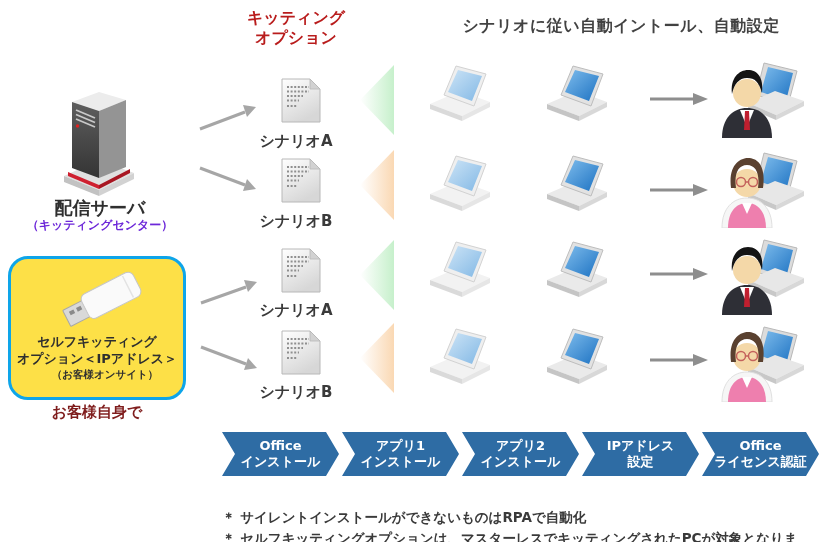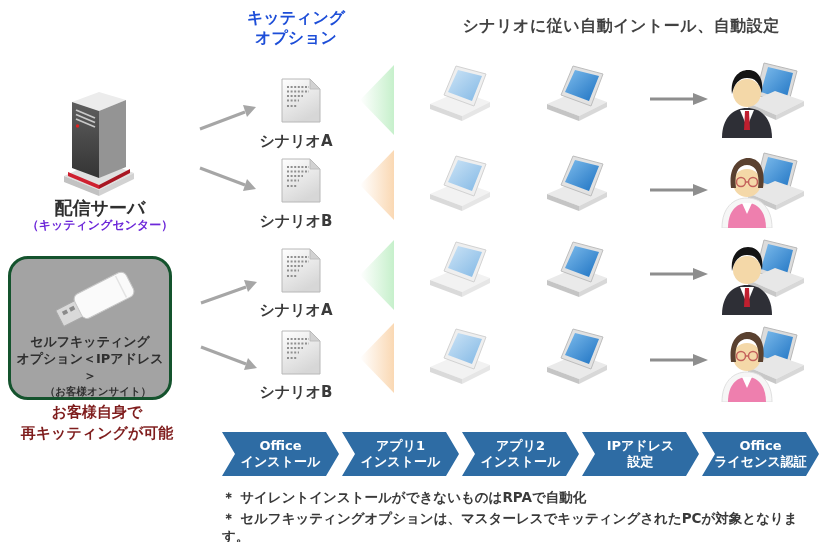--- a/index.html
+++ b/index.html
@@ -5,34 +5,34 @@
   * { margin:0; padding:0; box-sizing:border-box; }
   html,body { background:#fff; }
   .canvas {
     position:relative; width:822px; height:542px; background:#ffffff;
     font-family:"DejaVu Sans", sans-serif; color:#3c3c3c; overflow:hidden;
   }
   .abs { position:absolute; }
 
   
   .hdr-kitting { left:228px; top:8px; width:136px; text-align:center;
-    font-size:16px; font-weight:bold; line-height:20px; color:#1d4ed8; }
+    font-size:16px; font-weight:bold; line-height:20px; color:#b91c1c; }
   .hdr-auto { left:420px; top:16px; width:402px; text-align:center;
     font-size:16px; font-weight:bold; color:#424242; letter-spacing:0.5px; }
 
   
   .server-icon { left:53px; top:88px; width:92px; height:112px; }
   .server-title { left:20px; top:196px; width:160px; text-align:center;
     font-size:18px; font-weight:bold; color:#2f2f2f; }
   .server-sub { left:10px; top:217px; width:180px; text-align:center;
     font-size:12px; font-weight:bold; color:#6d28d9; }
 
   
-  .usb-box { left:8px; top:256px; width:164px; height:144px;
-    border:3px solid #14532d; border-radius:20px; background:#a3a3a3; text-align:center; }
+  .usb-box { left:8px; top:256px; width:178px; height:144px;
+    border:3px solid #0ea5e9; border-radius:20px; background:#fde047; text-align:center; }
   .usb-svg { display:block; margin:4px auto 0 auto; }
   .usb-l1 { font-size:13px; font-weight:bold; line-height:17px; color:#2f2f2f; }
   .usb-l2 { font-size:13px; font-weight:bold; line-height:17px; color:#2f2f2f; }
   .usb-l3 { font-size:10.5px; font-weight:bold; line-height:15px; color:#2f2f2f;margin-left:16px; }
 
   .self-note { left:2px; top:402px; width:190px; text-align:center;
     font-size:15px; font-weight:bold; line-height:21px; color:#7f1d1d; }
 
   
   .doc { left:281px; width:40px; height:45px; }
@@ -74,21 +74,21 @@
   .darr.a3{left:199px; top:276px} .darr.a4{left:199px; top:340px}
 
   
   .chevrons { left:222px; top:432px; width:597px; height:44px; display:flex; gap:3px; }
   .chev { flex:1; background:#2e6ca4; color:#fff; display:flex; flex-direction:column;
     align-items:center; justify-content:center; text-align:center;
     font-size:13px; font-weight:bold; line-height:16px;
     clip-path:polygon(0 0, calc(100% - 13px) 0, 100% 50%, calc(100% - 13px) 100%, 0 100%, 13px 50%); }
 
   
-  .fnote { left:222px; width:600px; font-size:13.5px; font-weight:bold; color:#3a3a3a; }
+  .fnote { left:222px; width:600px; font-size:13.5px; font-weight:bold; color:#3a3a3a;margin-top:20px; }
   .fnote.f0{top:489px} .fnote.f1{top:510px}
 </style>
 </head>
 <body>
 
 <svg width="0" height="0" style="position:absolute" aria-hidden="true">
   <defs>
     <linearGradient id="gScrL" x1="0" y1="0" x2="1" y2="1">
       <stop offset="0" stop-color="#cde4f6"></stop>
         <stop offset="1" stop-color="#82b8e5"></stop>
@@ -143,21 +143,20 @@
         <line x1="110" y1="27.5" x2="110" y2="51.5" stroke="#e3e3e3" stroke-width="1.5"></line>
       </g>
     </svg>
     <div class="usb-l1">セルフキッティング</div>
     <div class="usb-l2">オプション＜IPアドレス＞</div>
     <div class="usb-l3">（お客様オンサイト）</div>
   </div>
 
   <div class="abs self-note">
     <div>お客様自身で</div>
-    <div>再キッティングが可能</div>
   </div>
 
   <svg class="abs darr a1" viewBox="0 0 62 34">
     <line x1="2" y1="29" x2="47" y2="12" stroke="#a6a6a6" stroke-width="3"></line>
     <polygon points="58,7 45,5 49,17" fill="#a6a6a6"></polygon>
   </svg>
   <svg class="abs darr a2" viewBox="0 0 62 34">
     <line x1="2" y1="6" x2="47" y2="23" stroke="#a6a6a6" stroke-width="3"></line>
     <polygon points="58,27 45,29 49,17" fill="#a6a6a6"></polygon>
   </svg>

